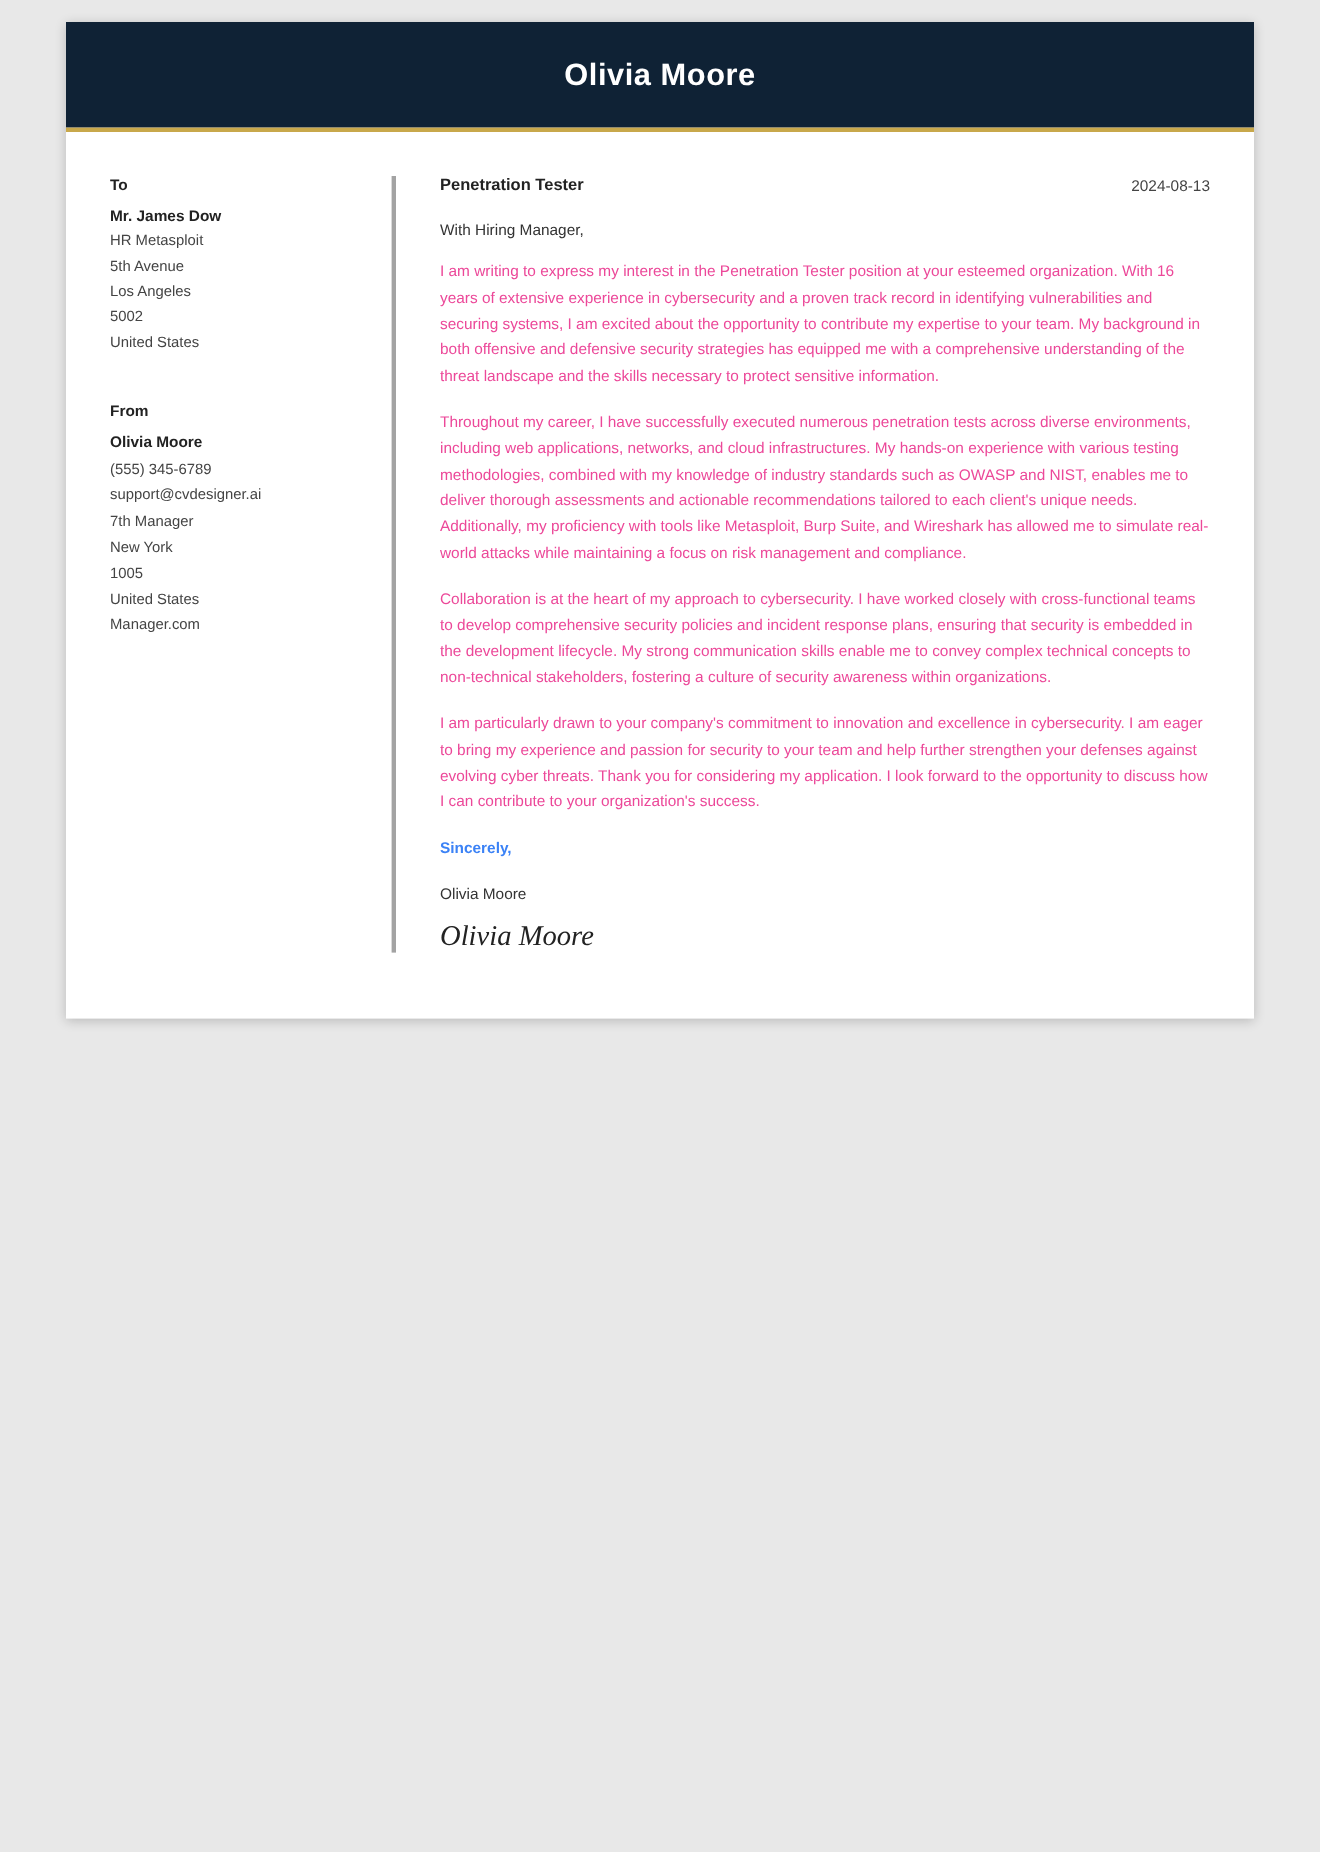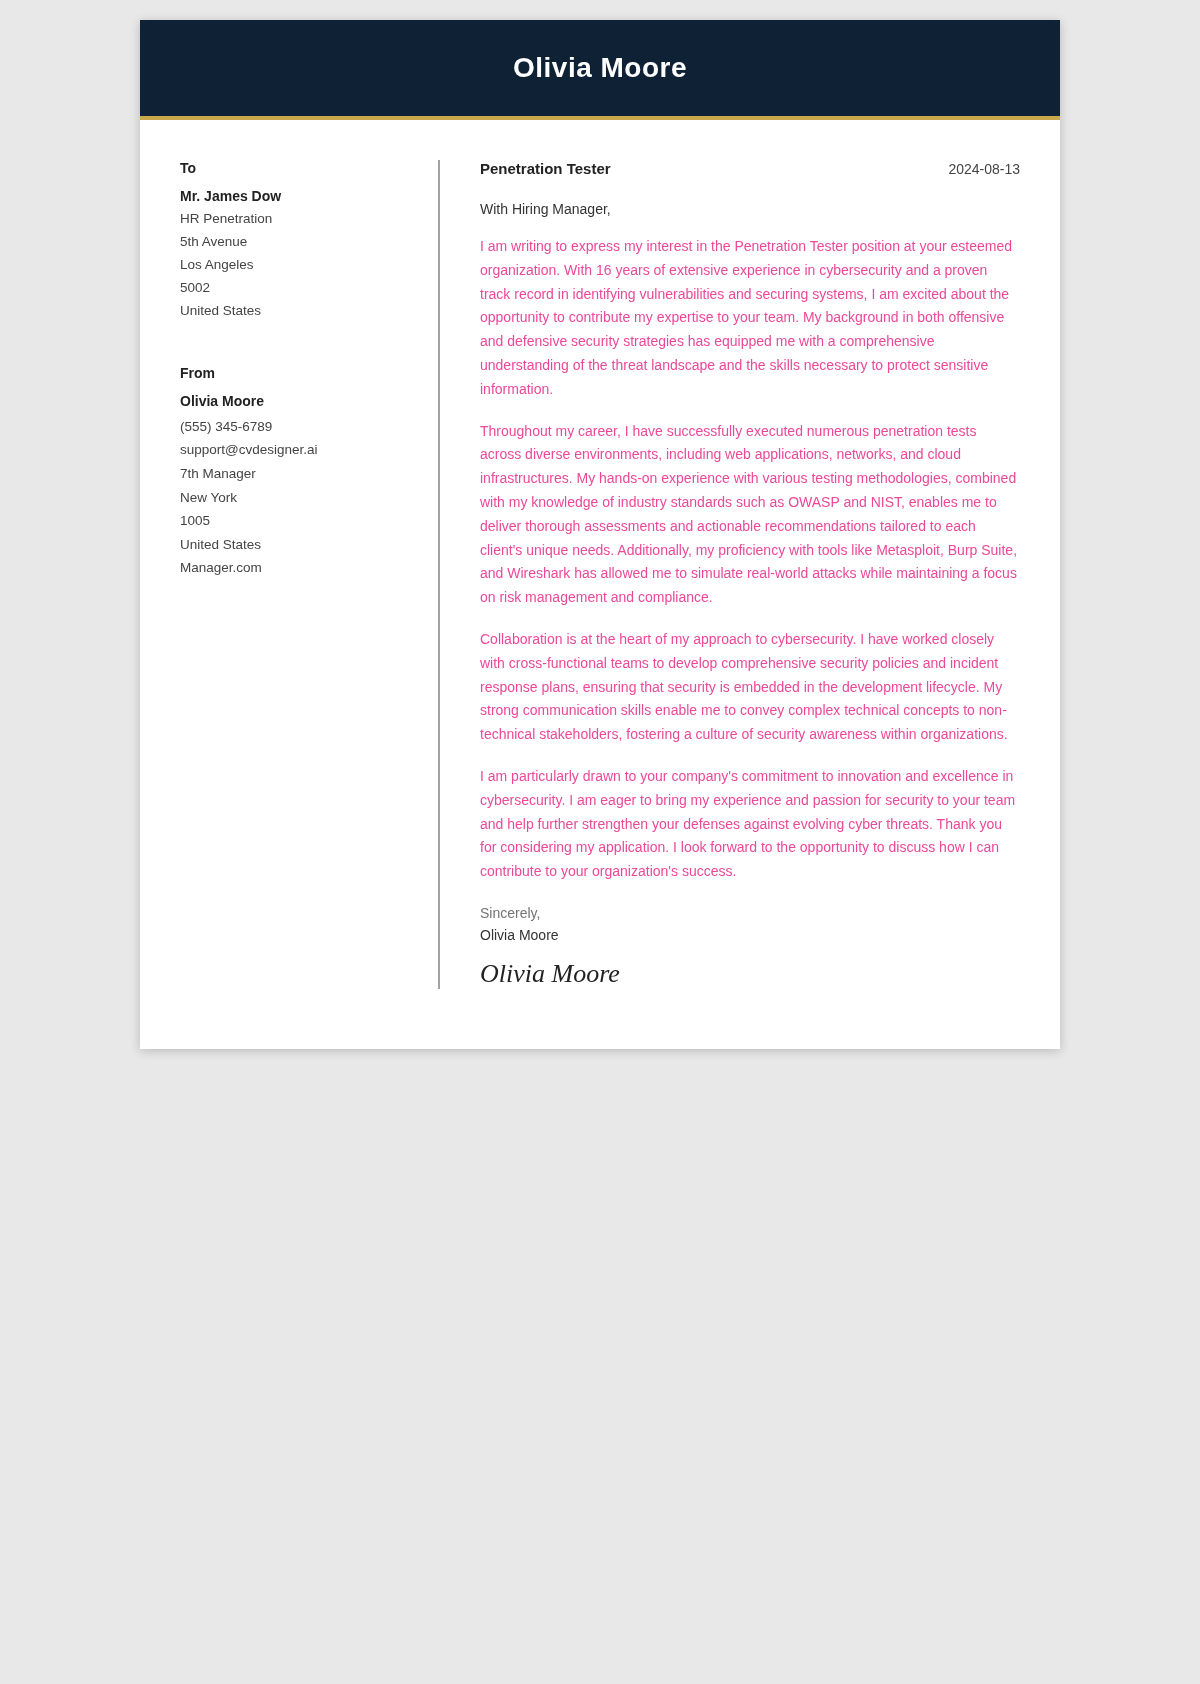--- a/index.html
+++ b/index.html
@@ -10,21 +10,21 @@
 
     body {
       background: #e8e8e8;
       font-family: Arial, sans-serif;
       display: flex;
       justify-content: center;
       padding: 20px 0;
     }
 
     .page {
-      width: 920px;
+      width: 1080px;
       background: #ffffff;
       box-shadow: 0 2px 10px rgba(0,0,0,0.2);
     }
 
     .header {
       background: #0f2235;
       padding: 32px 40px;
       text-align: center;
     }
 
@@ -42,21 +42,21 @@
 
     .content {
       display: flex;
       padding: 40px 0 60px 0;
     }
 
     .left-column {
       width: 300px;
       min-width: 300px;
       padding: 0 40px;
-      border-right: 2px solid #a3a3a3;
+      border-right: 4px solid #a3a3a3;
     }
 
     .right-column {
       flex: 1;
       padding: 0 40px;
     }
 
     .section-label {
       font-size: 14px;
       font-weight: bold;
@@ -121,23 +121,24 @@
 
     .body-paragraph {
       font-size: 14px;
       color: #ec4899;
       line-height: 1.7;
       margin-bottom: 18px;
     }
 
     .closing {
       font-size: 14px;
-      color: #737373;
+      color: #3b82f6;
       line-height: 1.7;
-      margin-bottom: 1px;
+      margin-bottom: 21px;
+      font-weight: bold;
     }
 
     .closing-name {
       font-size: 14px;
       color: #333333;
       margin-bottom: 16px;
     }
 
     .signature {
       font-family: 'Georgia', serif;
@@ -158,21 +159,21 @@
 
   <div class="divider-bar"></div>
 
   <div class="content">
 
     <div class="left-column">
 
       <div class="section-label">To</div>
 
       <div class="recipient-name">Mr. James Dow</div>
-      <div class="address-line">HR Penetration</div>
+      <div class="address-line">HR Metasploit</div>
       <div class="address-line">5th Avenue</div>
       <div class="address-line">Los Angeles</div>
       <div class="address-line">5002</div>
       <div class="address-line">United States</div>
 
       <div class="section-label">From</div>
 
       <div class="sender-name">Olivia Moore</div>
       <div class="sender-detail">(555) 345-6789</div>
       <div class="sender-detail">support@cvdesigner.ai</div>

